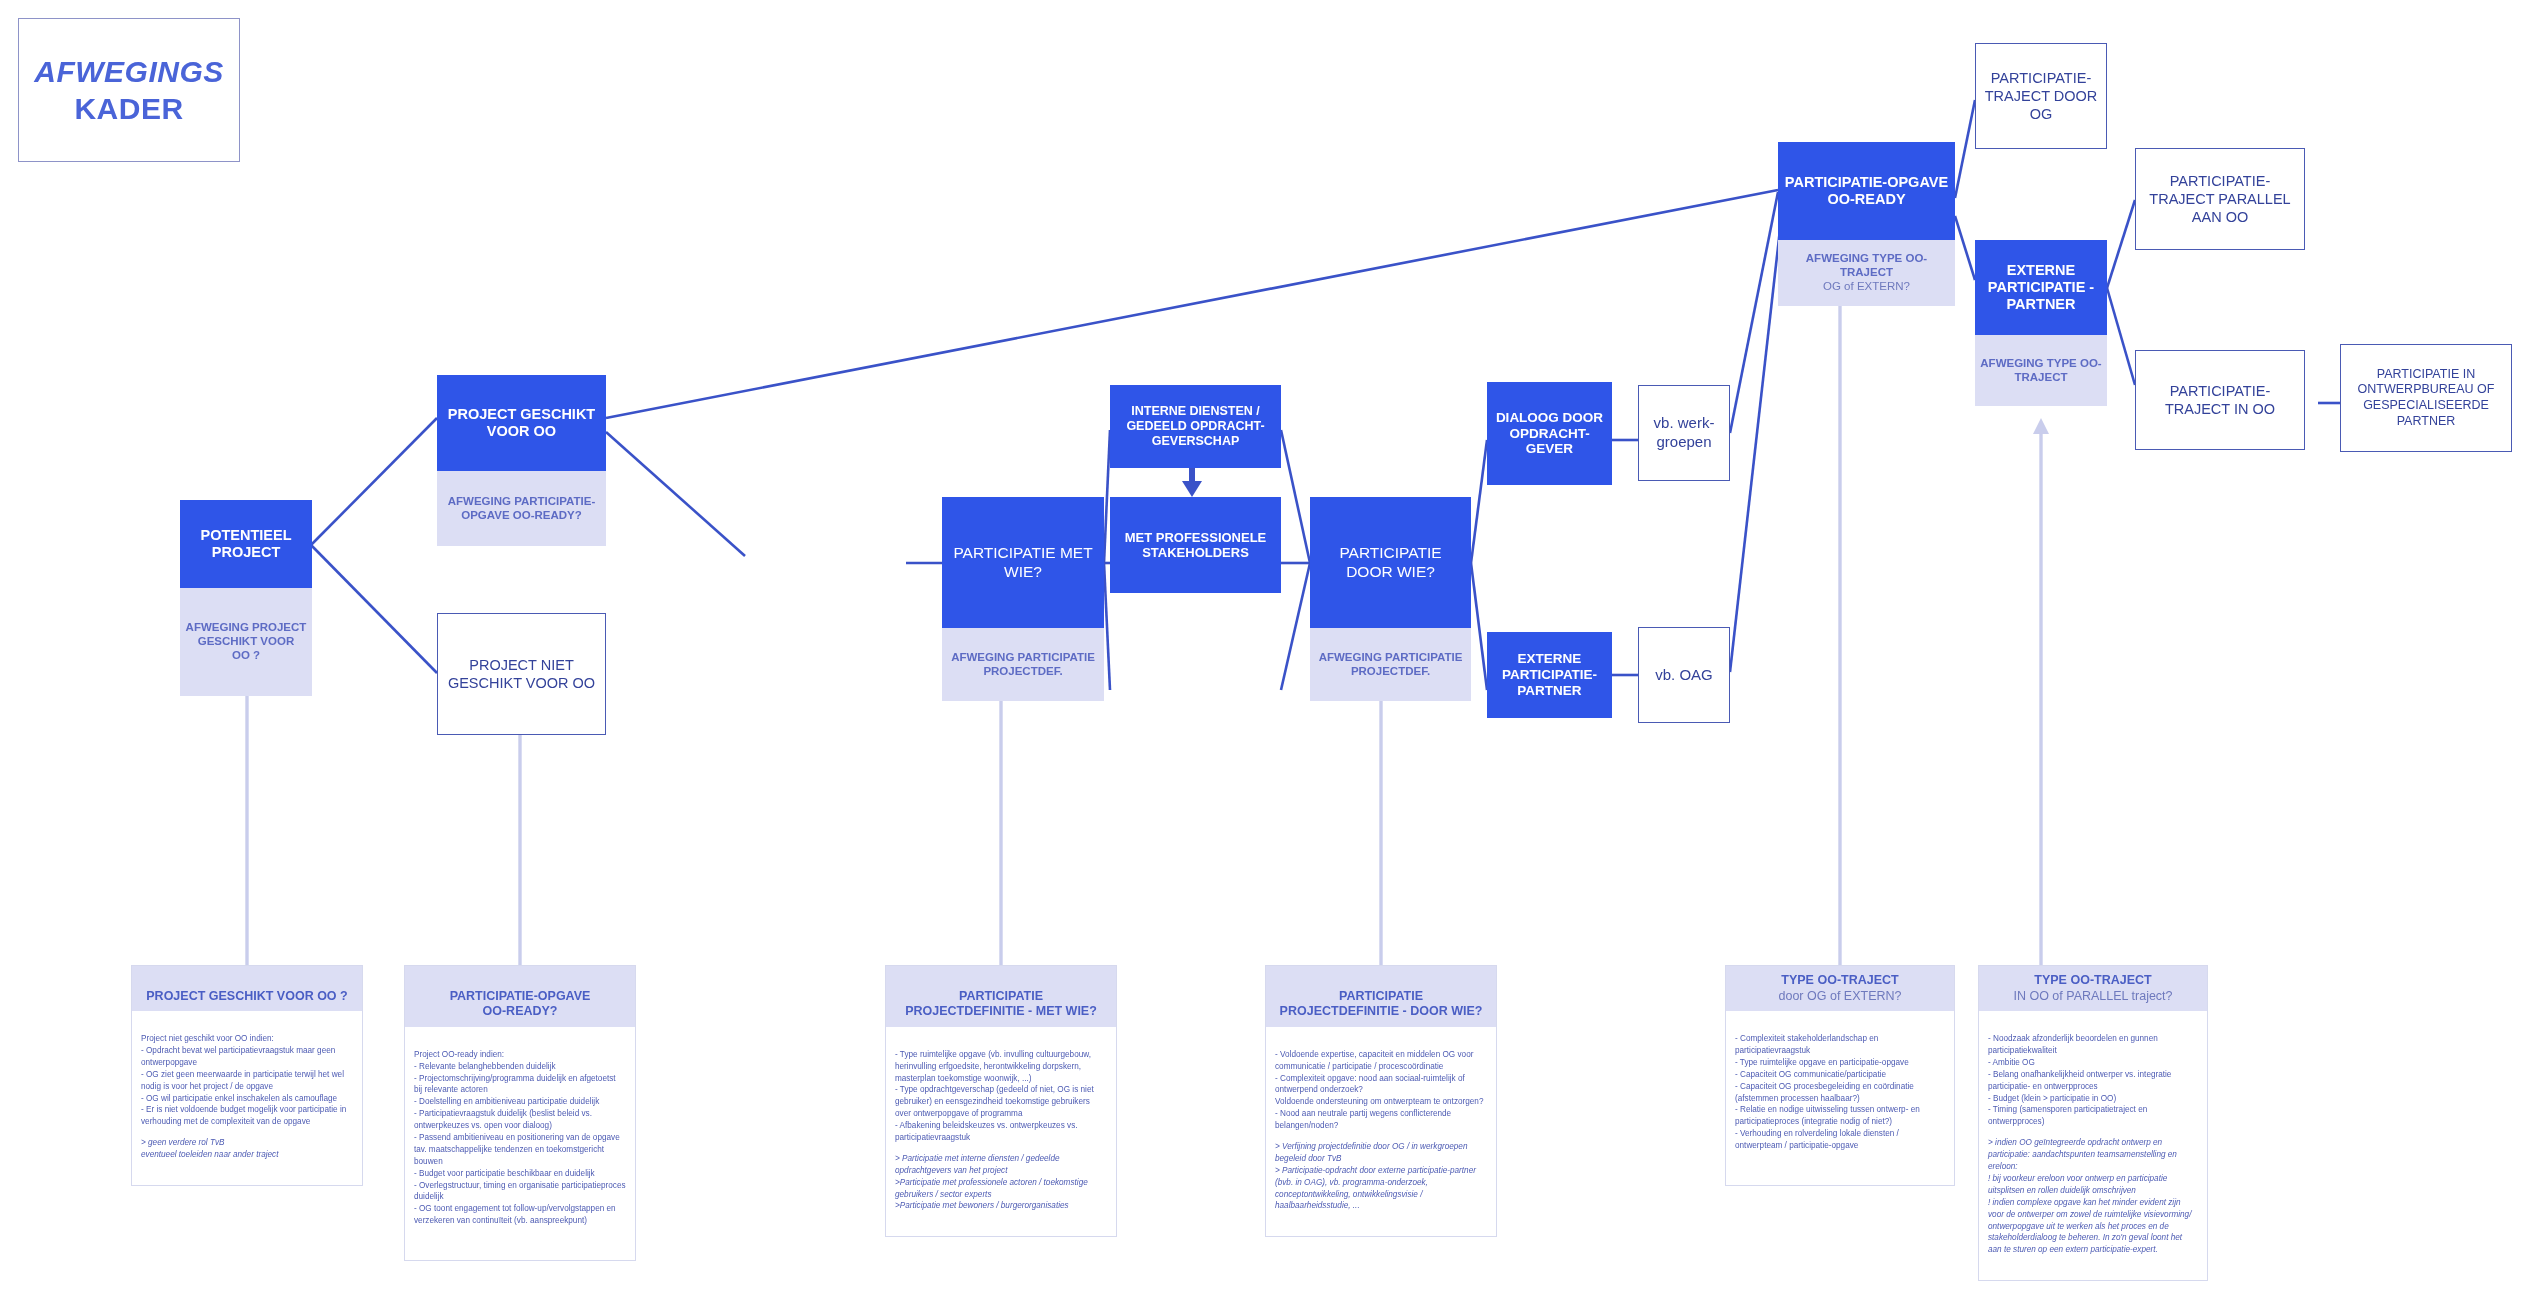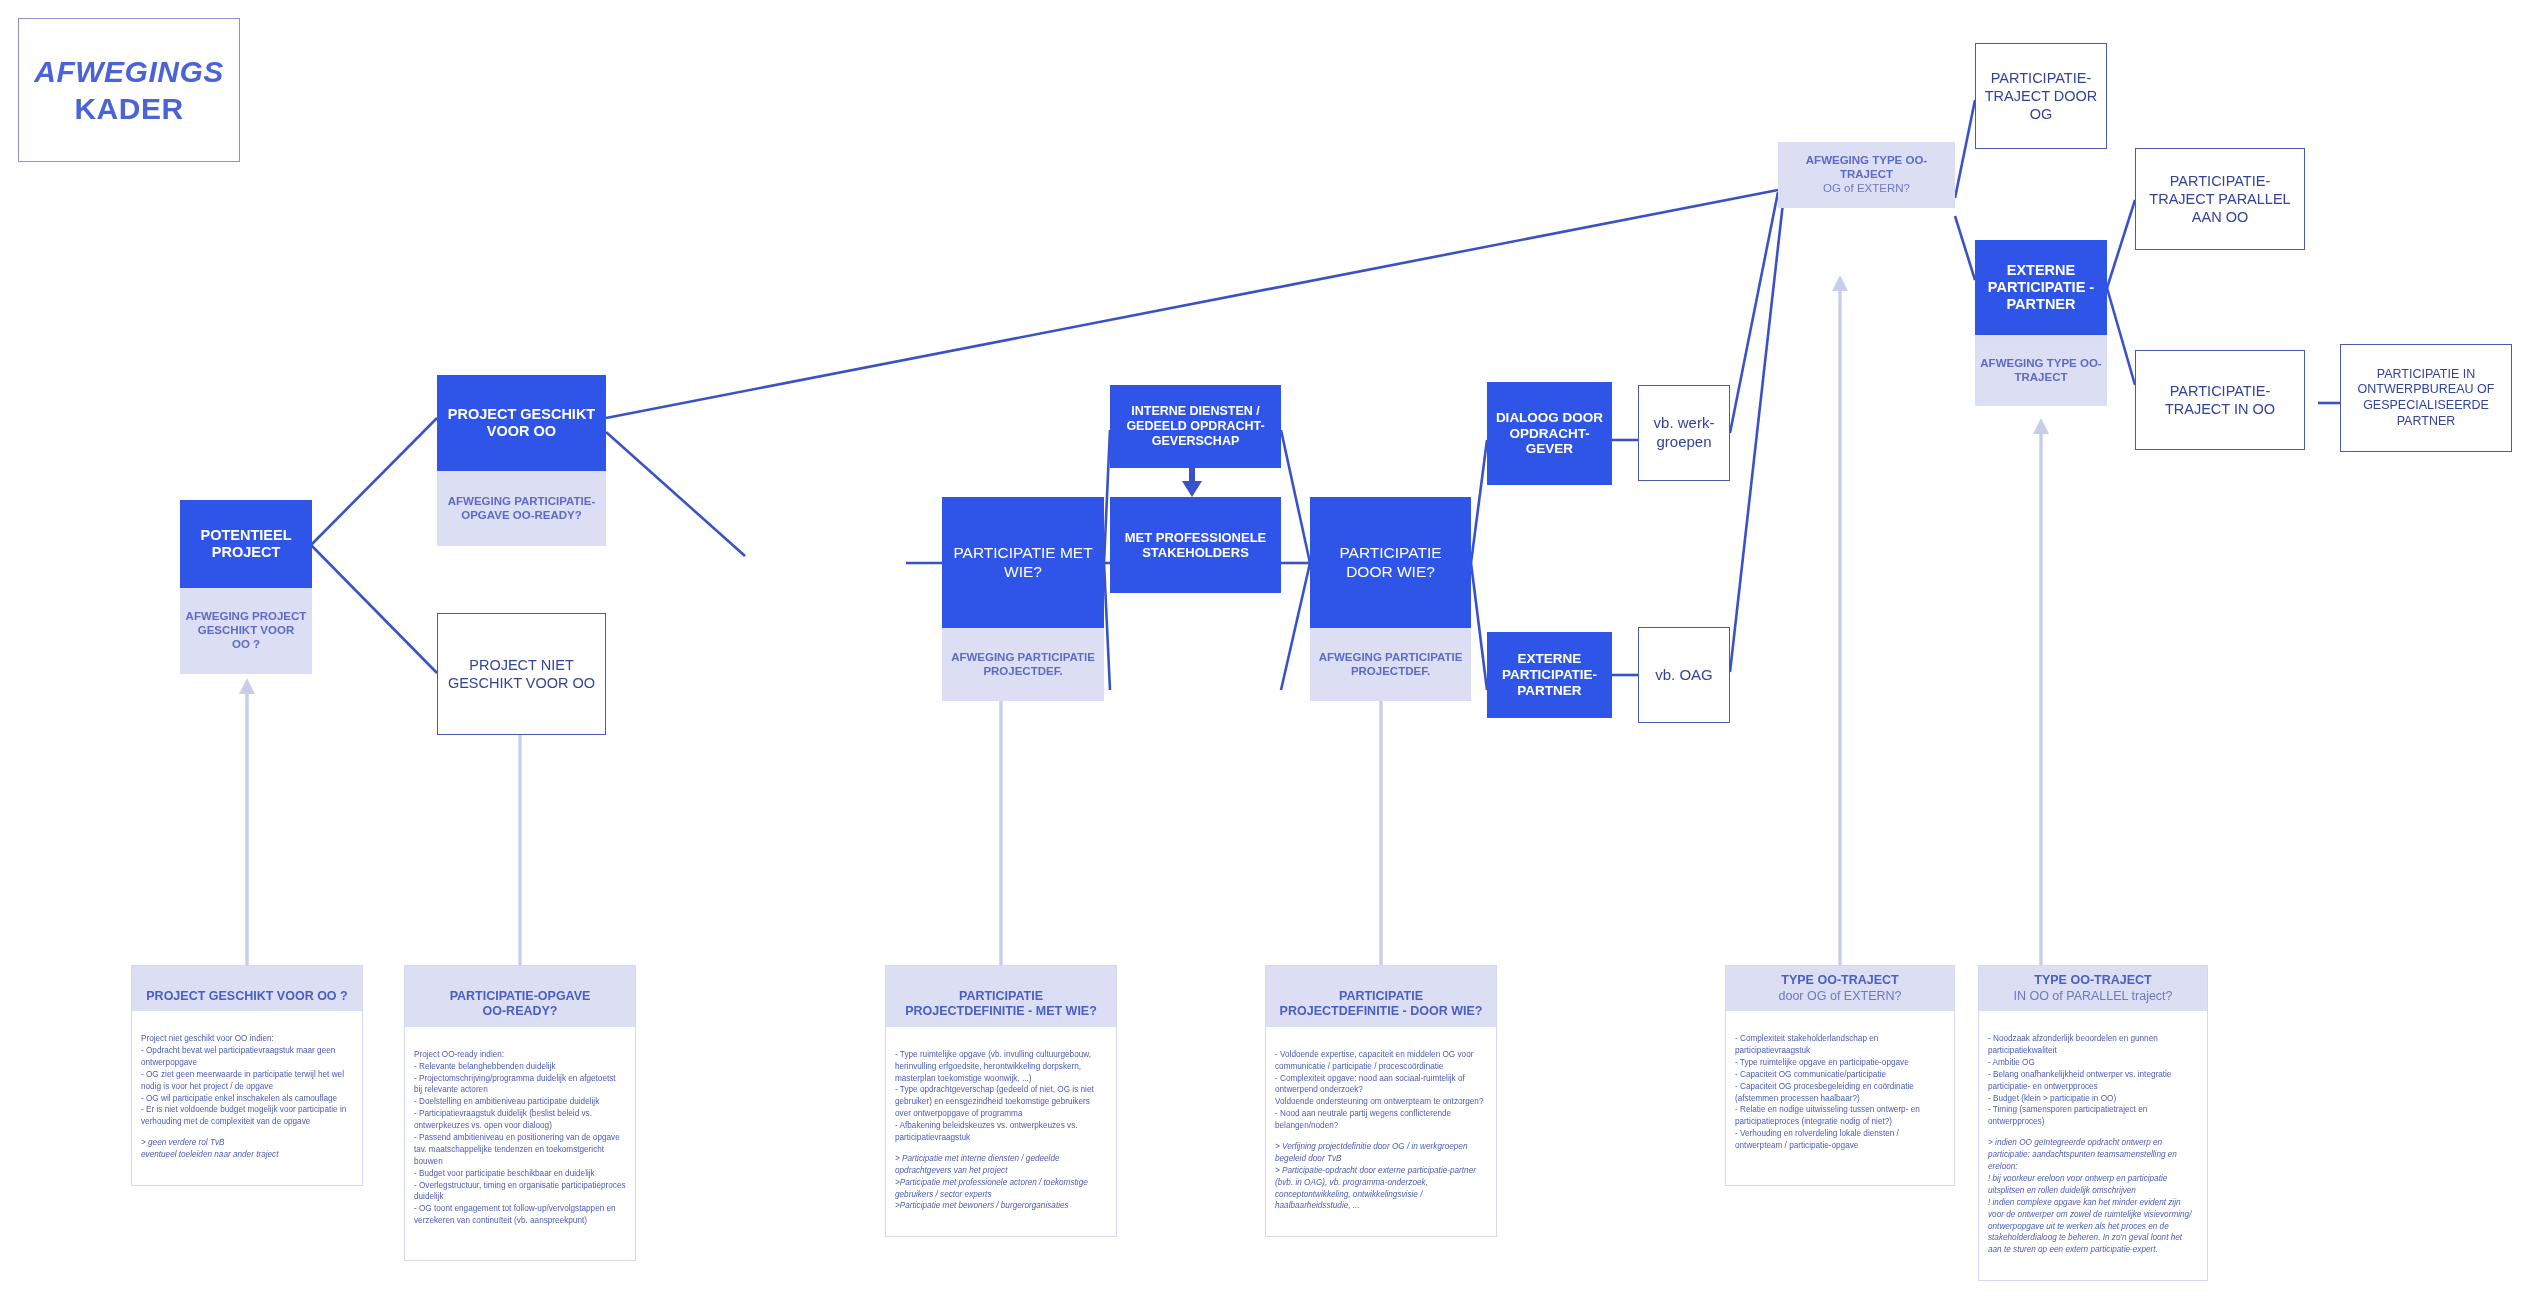--- a/index.html
+++ b/index.html
@@ -180,21 +180,21 @@
     </g>
   </svg>
 
   <div class="title-card">
     <div class="l1">AFWEGINGS</div>
     <div class="l2">KADER</div>
   </div>
 
   <div class="node" style="left:180px; top:500px; width:132px;">
     <div class="head bold" style="height:88px; font-size:14.5px;">POTENTIEEL PROJECT</div>
-    <div class="sub" style="height:86px; font-size:11.5px;">
+    <div class="sub" style="height:108px; font-size:11.5px;">
       <span>AFWEGING PROJECT GESCHIKT VOOR</span>
       <span>OO ?</span>
     </div>
   </div>
 
   <div class="node" style="left:437px; top:375px; width:169px;">
     <div class="head bold" style="height:96px; font-size:14.5px;">PROJECT GESCHIKT VOOR OO</div>
     <div class="sub" style="height:75px; font-size:11.5px;">
       <span>AFWEGING PARTICIPATIE-OPGAVE OO-READY?</span>
     </div>
@@ -232,20 +232,21 @@
 
   <div class="obox" style="left:1638px; top:385px; width:92px; height:96px; font-size:15px;">vb. werk-groepen</div>
 
   <div class="node" style="left:1487px; top:632px; width:125px;">
     <div class="head bold" style="height:86px; font-size:13.5px;">EXTERNE PARTICIPATIE-PARTNER</div>
   </div>
 
   <div class="obox" style="left:1638px; top:627px; width:92px; height:96px; font-size:15px;">vb. OAG</div>
 
   <div class="node" style="left:1778px; top:142px; width:177px;">
+    <div class="head bold" style="height:98px; font-size:14.5px;">PARTICIPATIE-OPGAVE OO-READY</div>
     <div class="sub" style="height:66px; font-size:11.5px;">
       <span>AFWEGING TYPE OO-TRAJECT</span>
       <span class="thin">OG of EXTERN?</span>
     </div>
   </div>
 
   <div class="obox" style="left:1975px; top:43px; width:132px; height:106px; font-size:14.5px;">PARTICIPATIE-TRAJECT DOOR OG</div>
 
   <div class="node" style="left:1975px; top:240px; width:132px;">
     <div class="head bold" style="height:95px; font-size:14.5px;">EXTERNE PARTICIPATIE -PARTNER</div>

